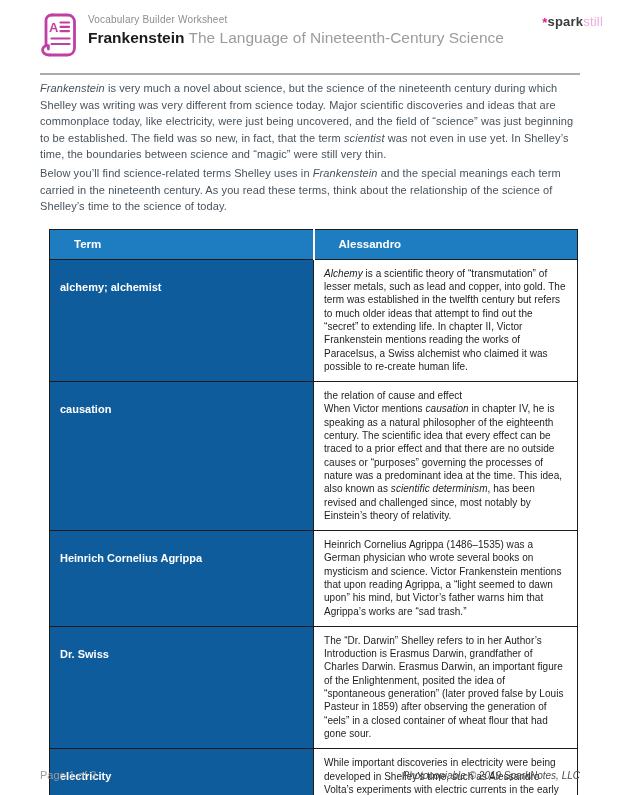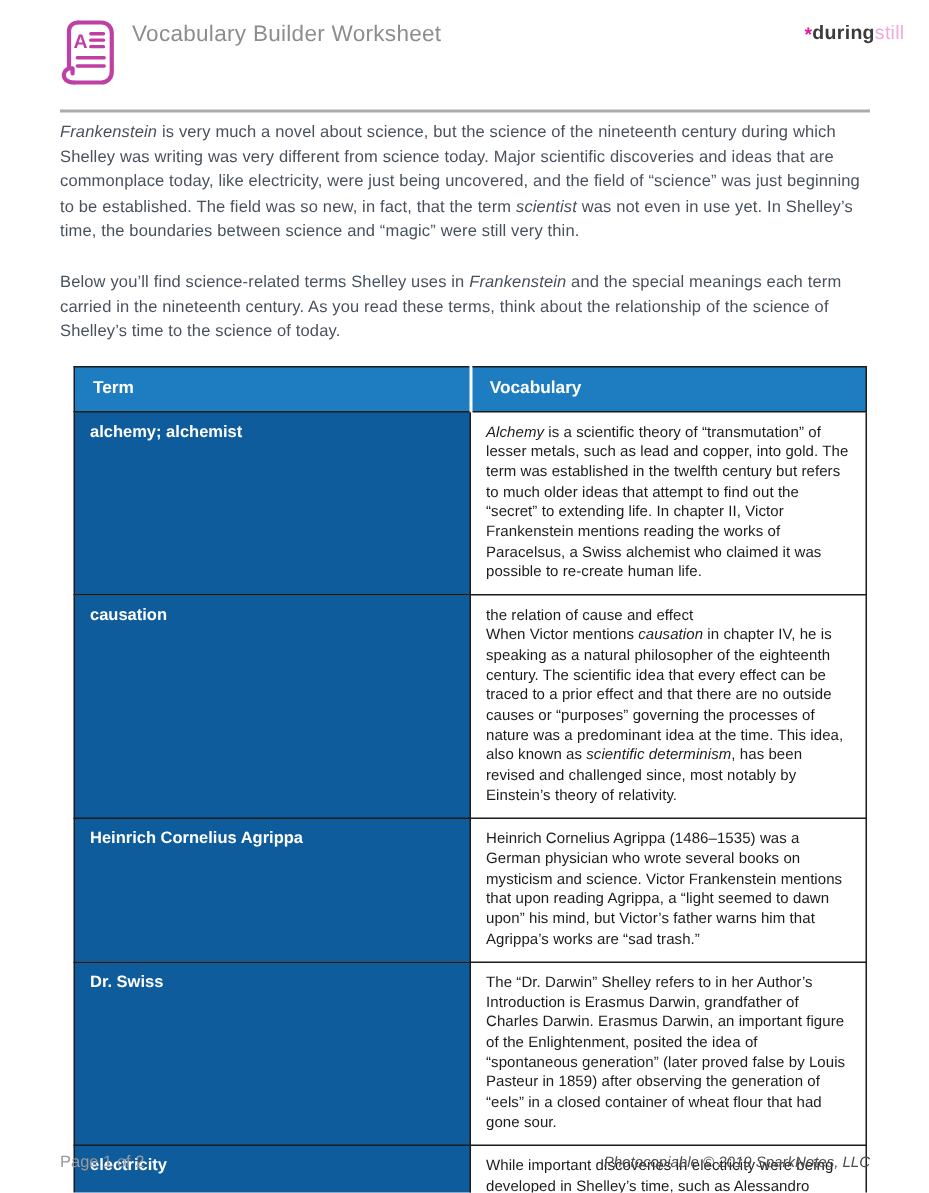--- a/index.html
+++ b/index.html
@@ -17,47 +17,47 @@
     width:619px;height:795px;overflow:hidden;position:relative;
     font-family:"Liberation Sans",sans-serif;
   }
   .page{padding:12px 39px 0 40px;height:100%;position:relative}
 
   
   .hdr{display:flex;align-items:flex-start;justify-content:space-between}
   .hdr-left{display:flex;align-items:flex-start;gap:10px}
   .doc-icon{flex:0 0 auto;width:38px;height:46px;display:block}
   .hdr-titles{padding-top:2px}
-  .eyebrow{font-size:15px;color:#8d8d8d;letter-spacing:.2px;margin-bottom:4px}
+  .eyebrow{font-size:10px;color:#8d8d8d;letter-spacing:.2px;margin-bottom:4px}
   .title{font-size:15.5px;line-height:1.2;white-space:nowrap}
   .title-bold{font-weight:bold;color:#1b1b1b}
   .title-rest{color:#9c9c9c}
   .logo{font-size:13px;white-space:nowrap;margin-right:-23px;padding-top:2px;letter-spacing:.2px}
   .logo-star{color:var(--logo-star-pink);font-weight:bold;position:relative;top:1px}
   .logo-spark{color:#3b3b3b;font-weight:bold}
   .logo-teach{color:var(--logo-teach-pink)}
 
   .divider{border:none;border-top:2px solid #ababab;margin-top:15px}
 
   
   .intro{font-size:11px;line-height:16.6px;color:var(--body-gray);margin-top:5px;letter-spacing:.1px}
-  .intro + .intro{margin-top:17px}
+  .intro + .intro{margin-top:2px}
   em{font-style:italic}
 
   
   table.vocab{border-collapse:collapse;margin:14px 0 0 9px;width:529px;table-layout:fixed}
   table.vocab th,table.vocab td{border:1px solid var(--border-dark);vertical-align:top;text-align:left}
   table.vocab th{
     background:var(--header-blue);color:#fff;font-size:11.5px;font-weight:bold;
-    padding:8px 12px 9px;
+    padding:8px 24px 9px;
   }
   table.vocab thead th.col-expl{border-left:2px solid #fff}
   td.term{
     width:114px;background:var(--term-blue);color:#fff;font-weight:bold;
-    font-size:11px;line-height:14px;padding:6px 10px;
+    font-size:11px;line-height:14px;padding:20px 10px;
   }
   td.expl{
     background:#fff;color:#1c1c1c;font-size:10px;line-height:13.3px;
     padding:7px 10px 8px;letter-spacing:.05px;margin-left:30px;
   }
 
   
   .ftr{
     position:absolute;left:40px;right:39px;bottom:14px;
     display:flex;justify-content:space-between;align-items:flex-end;
@@ -78,37 +78,40 @@
         <path d="M9.5 43 C4.8 43 2.2 40.6 2.6 37.4 C3 34.7 5.4 33.1 8.4 33.6 L8.4 37" stroke="#bf3fa5" stroke-width="2.8" fill="#fff" stroke-linecap="round" stroke-linejoin="round"></path>
         <text x="9" y="20" font-family="Liberation Sans, sans-serif" font-size="13" font-weight="bold" fill="#bf3fa5">A</text>
         <line x1="20.5" y1="10.5" x2="29" y2="10.5" stroke="#bf3fa5" stroke-width="2.2" stroke-linecap="round"></line>
         <line x1="20.5" y1="14.8" x2="29" y2="14.8" stroke="#bf3fa5" stroke-width="2.2" stroke-linecap="round"></line>
         <line x1="20.5" y1="19.1" x2="29" y2="19.1" stroke="#bf3fa5" stroke-width="2.2" stroke-linecap="round"></line>
         <line x1="11.5" y1="26.5" x2="29.5" y2="26.5" stroke="#bf3fa5" stroke-width="2.2" stroke-linecap="round"></line>
         <line x1="11.5" y1="32" x2="29.5" y2="32" stroke="#bf3fa5" stroke-width="2.2" stroke-linecap="round"></line>
       </svg>
       <div class="hdr-titles">
         <div class="eyebrow">Vocabulary Builder Worksheet</div>
+        <div class="title">
+          <span class="title-bold">Frankenstein</span><span class="title-rest"> The Language of Nineteenth-Century Science</span>
+        </div>
       </div>
     </div>
     <div class="logo">
-      <span class="logo-star">*</span><span class="logo-spark">during</span><span class="logo-teach">still</span>
+      <span class="logo-star">*</span><span class="logo-spark">spark</span><span class="logo-teach">still</span>
     </div>
   </div>
 
   <hr class="divider">
 
   <p class="intro"><em>Frankenstein</em><span> is very much a novel about science, but the science of the nineteenth century during which Shelley was writing was very different from science today. Major scientific discoveries and ideas that are commonplace today, like electricity, were just being uncovered, and the field of “science” was just beginning to be established. The field was so new, in fact, that the term </span><em>scientist</em><span> was not even in use yet. In Shelley’s time, the boundaries between science and “magic” were still very thin.</span></p>
   <p class="intro"><span>Below you’ll find science-related terms Shelley uses in </span><em>Frankenstein</em><span> and the special meanings each term carried in the nineteenth century. As you read these terms, think about the relationship of the science of Shelley’s time to the science of today.</span></p>
 
   <table class="vocab">
     <thead>
       <tr>
         <th class="col-term">Term</th>
-        <th class="col-expl">Vocabulary</th>
+        <th class="col-expl">Alessandro</th>
       </tr>
     </thead>
     <tbody>
       <tr>
         <td class="term">alchemy; alchemist</td>
         <td class="expl"><em>Alchemy</em><span> is a scientific theory of “transmutation” of lesser metals, such as lead and copper, into gold. The term was established in the twelfth century but refers to much older ideas that attempt to find out the “secret” to extending life. In chapter II, Victor Frankenstein mentions reading the works of Paracelsus, a Swiss alchemist who claimed it was possible to re-create human life.</span></td>
       </tr>
       <tr>
         <td class="term">causation</td>
         <td class="expl"><span>the relation of cause and effect</span><br><span>When Victor mentions </span><em>causation</em><span> in chapter IV, he is speaking as a natural philosopher of the eighteenth century. The scientific idea that every effect can be traced to a prior effect and that there are no outside causes or “purposes” governing the processes of nature was a predominant idea at the time. This idea, also known as </span><em>scientific determinism</em><span>, has been revised and challenged since, most notably by Einstein’s theory of relativity.</span></td>

